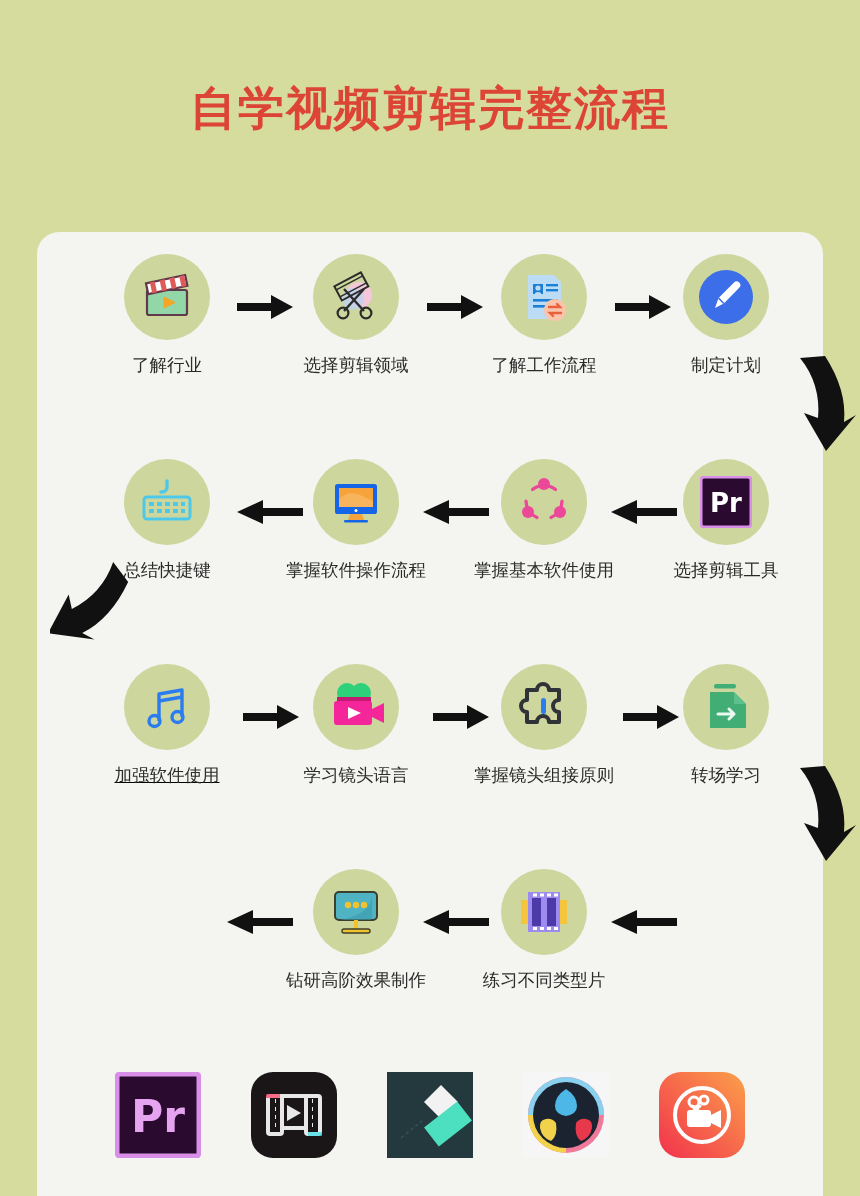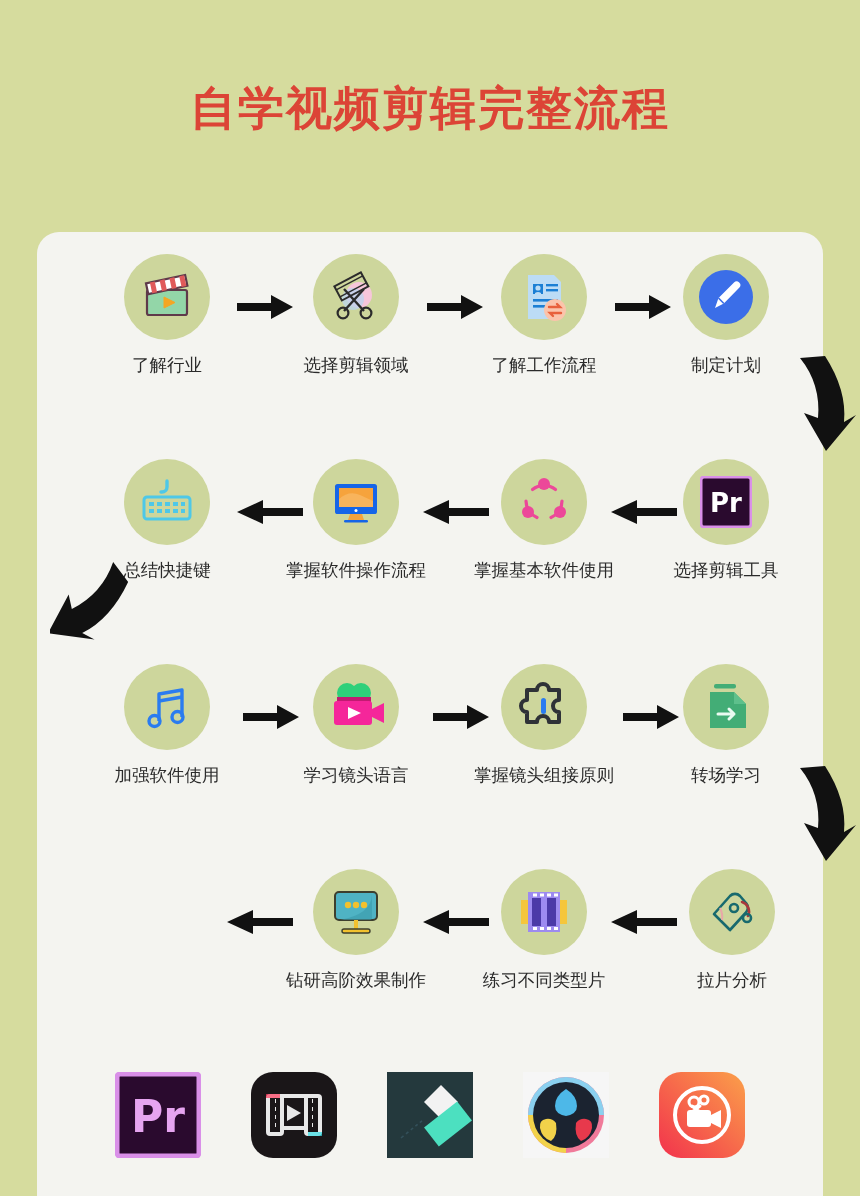--- a/index.html
+++ b/index.html
@@ -225,21 +225,21 @@
           <rect x="1" y="1" width="50" height="50" rx="3" fill="#2a0a2e" stroke="#d98fe8" stroke-width="3"></rect>
           <text x="26" y="36" text-anchor="middle" fill="#fff" font-size="26" font-weight="bold" font-family="DejaVu Sans, sans-serif">Pr</text>
         </svg>
       </div>
       <div class="label">选择剪辑工具</div>
     </div>
   </div>
 
   <div class="row r3">
 
-    <div class="node" style="left:55px;top:0;">
+    <div class="node" style="left:55px;top:0;text-decoration:underline;">
       <div class="circle">
         <svg width="52" height="52" viewBox="0 0 52 52">
           <g fill="none" stroke="#2a7cf0" stroke-width="3.4" stroke-linejoin="round">
             <path d="M18 40 V13 L41 9 V36"></path>
             <path d="M18 20 L41 16"></path>
           </g>
           <circle cx="13.5" cy="40" r="5.5" fill="none" stroke="#2a7cf0" stroke-width="3.4"></circle>
           <circle cx="36.5" cy="36" r="5.5" fill="none" stroke="#2a7cf0" stroke-width="3.4"></circle>
         </svg>
       </div>
@@ -353,32 +353,20 @@
       </div>
       <div class="label">练习不同类型片</div>
     </div>
 
     <div class="arr" style="left:570px;">
       <svg width="70" height="30" viewBox="0 0 70 30">
           <path d="M70 11 h-40 v-8 l-26 12 26 12 v-8 H70 Z" fill="#111"></path>
         </svg>
     </div>
 
-    <div class="node" style="left:620px;top:0;">
-      <div class="circle">
-        <svg width="56" height="56" viewBox="0 0 56 56">
-          <path d="M10 30 L26 12 a7 7 0 0 1 10 0 l6 7 a7 7 0 0 1 -0.5 10 L26 46 l-8 -8 Z" fill="none" stroke="#186a6e" stroke-width="2.6" stroke-linejoin="round"></path>
-          <circle cx="30" cy="24" r="4" fill="none" stroke="#186a6e" stroke-width="2.6"></circle>
-          <path d="M16 24 q3 6 2 12" stroke="#e8a8a8" stroke-width="2" fill="none"></path>
-          <path d="M38 18 a10 10 0 0 1 6 14" stroke="#a8383c" stroke-width="2.6" fill="none" stroke-linecap="round"></path>
-          <circle cx="43" cy="34" r="4" fill="none" stroke="#186a6e" stroke-width="2.6"></circle>
-        </svg>
-      </div>
-      <div class="label">拉片分析</div>
-    </div>
   </div>
 
   <div class="curve right1">
     <svg width="78" height="100" viewBox="0 0 78 100">
       <path d="M36 2 q22 34 19 66 l12 -7 -30 36 -22 -38 14 5 q3 -34 -18 -60 Z" fill="#111"></path>
     </svg>
   </div>
 
   <div class="curve left1">
     <svg width="78" height="100" viewBox="0 0 78 100">

